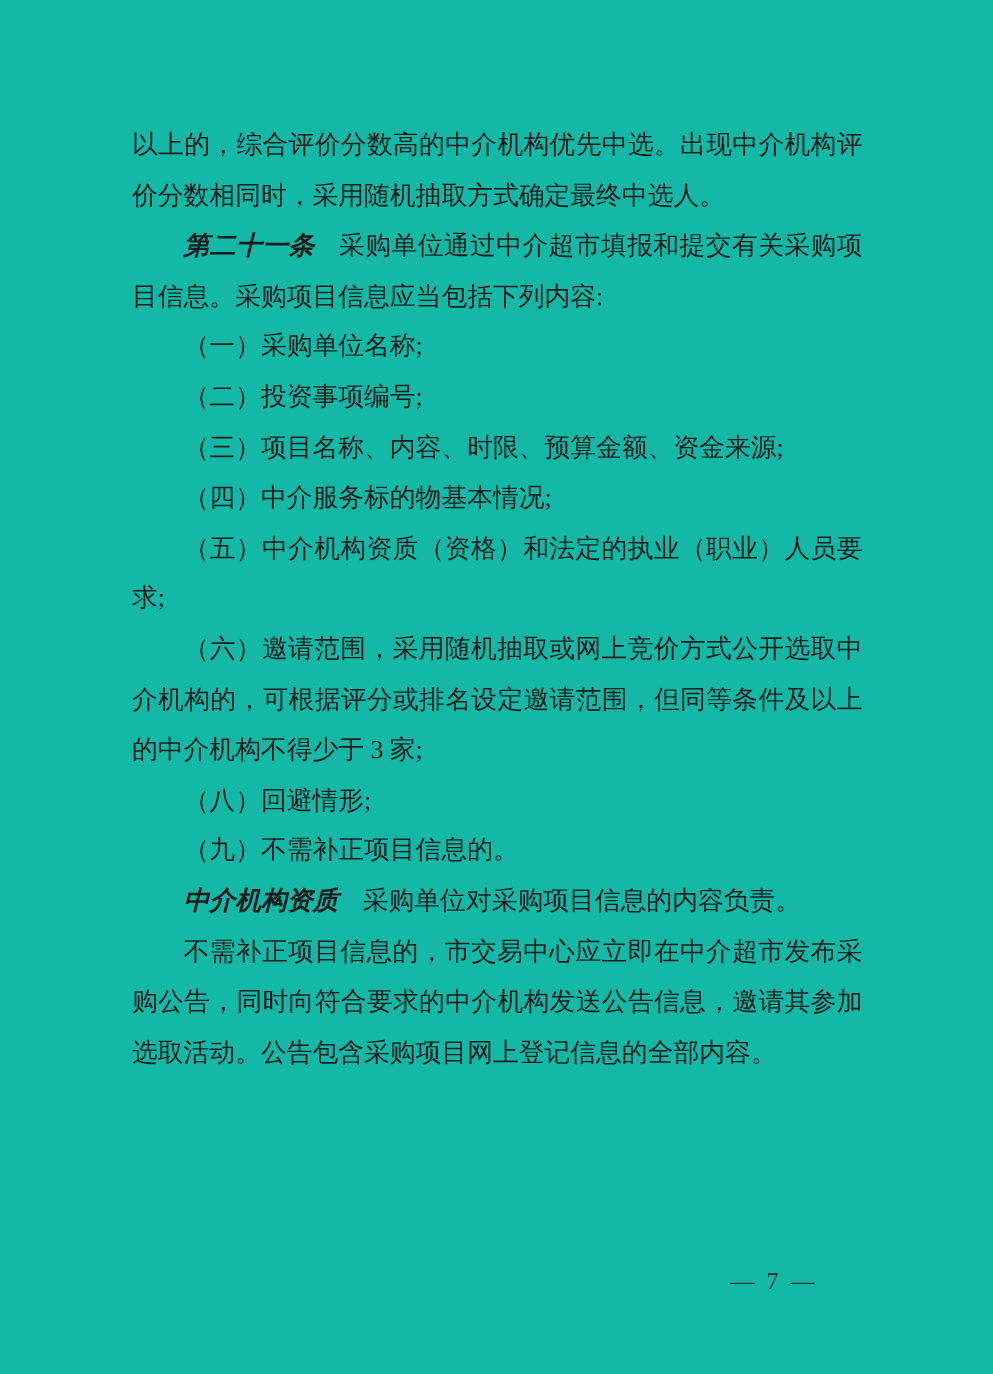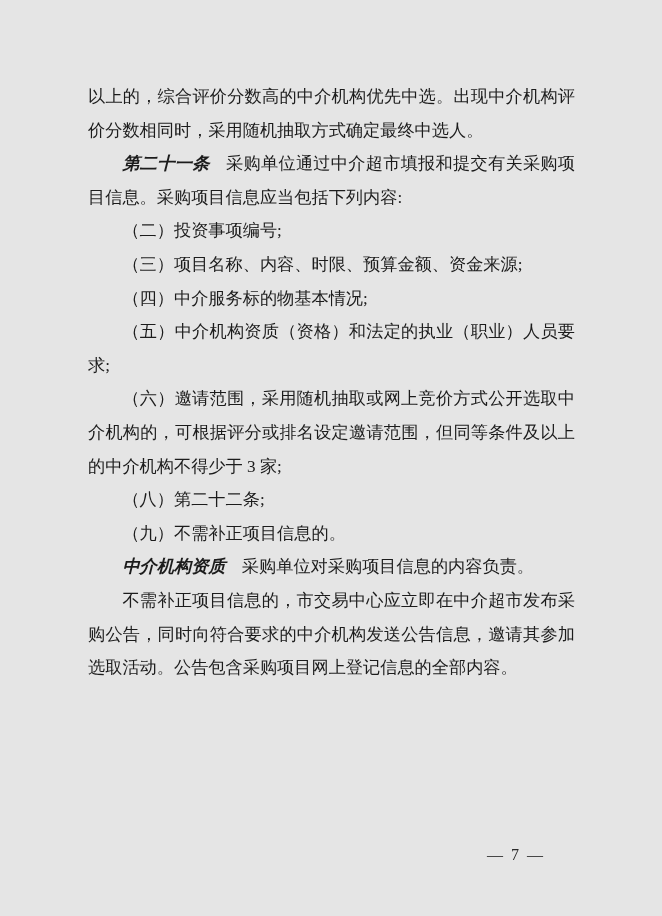--- a/index.html
+++ b/index.html
@@ -4,21 +4,21 @@
 <style>
   html, body {
     margin: 0;
     padding: 0;
     background: #ffffff;
   }
   .sheet {
     position: relative;
     width: 662px;
     height: 916px;
-    background: #e5e5e5;
+    background: #14b8a6;
     font-family: "Liberation Serif", "DejaVu Serif", serif;
     color: #1c1c1c;
     overflow: hidden;
   }
   .textblock {
     position: absolute;
     left: 88px;
     top: 80px;
     width: 487px;
   }
@@ -52,26 +52,27 @@
 </head>
 <body>
 
 <div class="sheet">
   <div class="textblock">
 
     <p>以上的，综合评价分数高的中介机构优先中选。出现中介机构评价分数相同时，采用随机抽取方式确定最终中选人。</p>
 
     <p class="indent"><b class="article-head">第二十一条</b><span>采购单位通过中介超市填报和提交有关采购项目信息。采购项目信息应当包括下列内容:</span></p>
 
+    <p class="indent">（一）采购单位名称;</p>
     <p class="indent">（二）投资事项编号;</p>
     <p class="indent">（三）项目名称、内容、时限、预算金额、资金来源;</p>
     <p class="indent">（四）中介服务标的物基本情况;</p>
     <p class="indent">（五）中介机构资质（资格）和法定的执业（职业）人员要求;</p>
     <p class="indent">（六）邀请范围，采用随机抽取或网上竞价方式公开选取中介机构的，可根据评分或排名设定邀请范围，但同等条件及以上的中介机构不得少于 3 家;</p>
-    <p class="indent">（八）第二十二条;</p>
+    <p class="indent">（八）回避情形;</p>
     <p class="indent">（九）不需补正项目信息的。</p>
 
     <p class="indent"><b class="article-head">中介机构资质</b><span>采购单位对采购项目信息的内容负责。</span></p>
 
 
     <p class="indent">不需补正项目信息的，市交易中心应立即在中介超市发布采购公告，同时向符合要求的中介机构发送公告信息，邀请其参加选取活动。公告包含采购项目网上登记信息的全部内容。</p>
 
   </div>
 
   <div class="page-footer">— 7 —</div>

